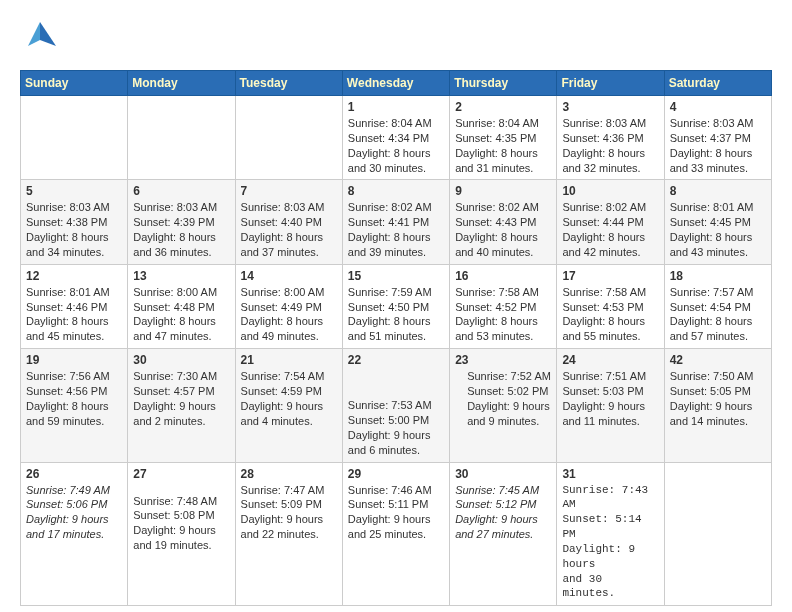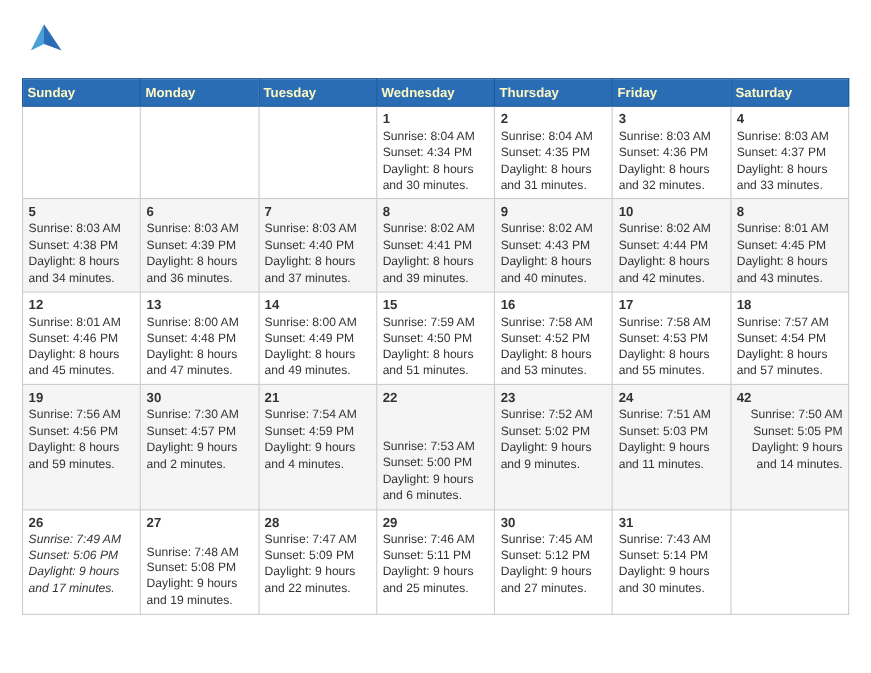--- a/index.html
+++ b/index.html
@@ -297,35 +297,35 @@
           </td>
           <td>
             <span class="day-number">22</span>
             <div class="day-info" style="white-space: pre-line; margin-top: 31px;">Sunrise: 7:53 AM
 Sunset: 5:00 PM
 Daylight: 9 hours
 and 6 minutes.</div>
           </td>
           <td>
             <span class="day-number">23</span>
-            <div class="day-info" style="white-space: pre-line;">Sunrise: 7:52 AM
+            <div class="day-info" style="white-space: pre-line; margin-left: 12px;">Sunrise: 7:52 AM
 Sunset: 5:02 PM
 Daylight: 9 hours
 and 9 minutes.</div>
           </td>
           <td>
             <span class="day-number">24</span>
             <div class="day-info" style="white-space: pre-line;">Sunrise: 7:51 AM
 Sunset: 5:03 PM
 Daylight: 9 hours
 and 11 minutes.</div>
           </td>
           <td>
             <span class="day-number">42</span>
-            <div class="day-info" style="white-space: pre-line; text-align: right;">Sunrise: 7:50 AM
+            <div class="day-info" style="white-space: pre-line;">Sunrise: 7:50 AM
 Sunset: 5:05 PM
 Daylight: 9 hours
 and 14 minutes.</div>
           </td>
         </tr>
         <tr>
           <td>
             <span class="day-number">26</span>
             <div class="day-info" style="white-space: pre-line; font-style: italic;">Sunrise: 7:49 AM
 Sunset: 5:06 PM
@@ -348,28 +348,28 @@
           </td>
           <td>
             <span class="day-number">29</span>
             <div class="day-info" style="white-space: pre-line;">Sunrise: 7:46 AM
 Sunset: 5:11 PM
 Daylight: 9 hours
 and 25 minutes.</div>
           </td>
           <td>
             <span class="day-number">30</span>
-            <div class="day-info" style="white-space: pre-line;">Sunrise: 7:45 AM
+            <div class="day-info" style="white-space: pre-line; font-style: italic;">Sunrise: 7:45 AM
 Sunset: 5:12 PM
 Daylight: 9 hours
 and 27 minutes.</div>
           </td>
           <td>
             <span class="day-number">31</span>
-            <div class="day-info" style="white-space: pre-line;">Sunrise: 7:43 AM
+            <div class="day-info" style="white-space: pre-line; font-family: Liberation Mono, monospace;">Sunrise: 7:43 AM
 Sunset: 5:14 PM
 Daylight: 9 hours
 and 30 minutes.</div>
           </td>
           <td class="empty-cell"></td>
         </tr>
       </tbody>
   </table>
 </div>
 

